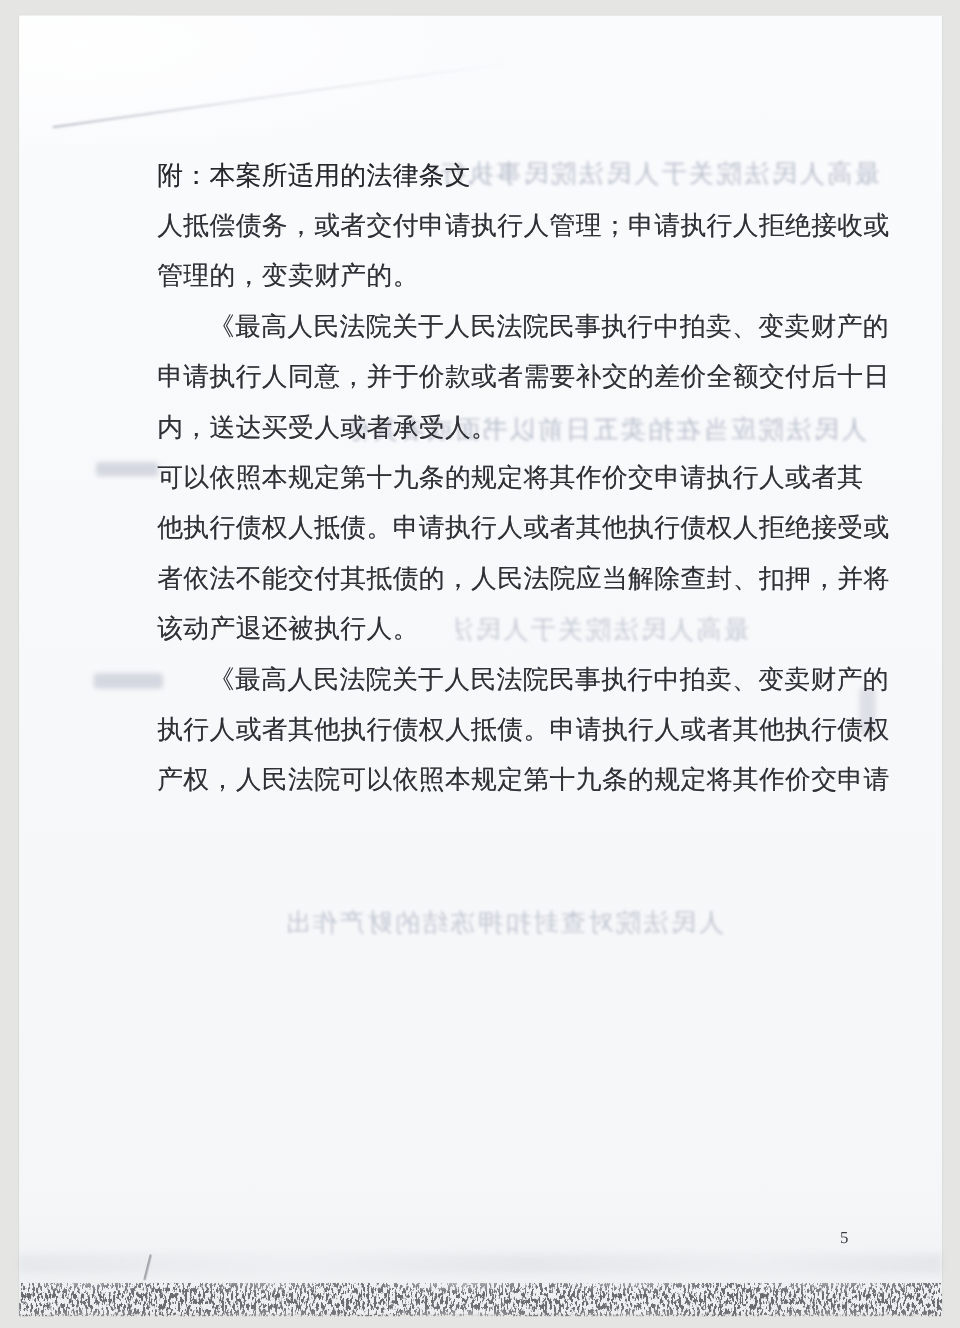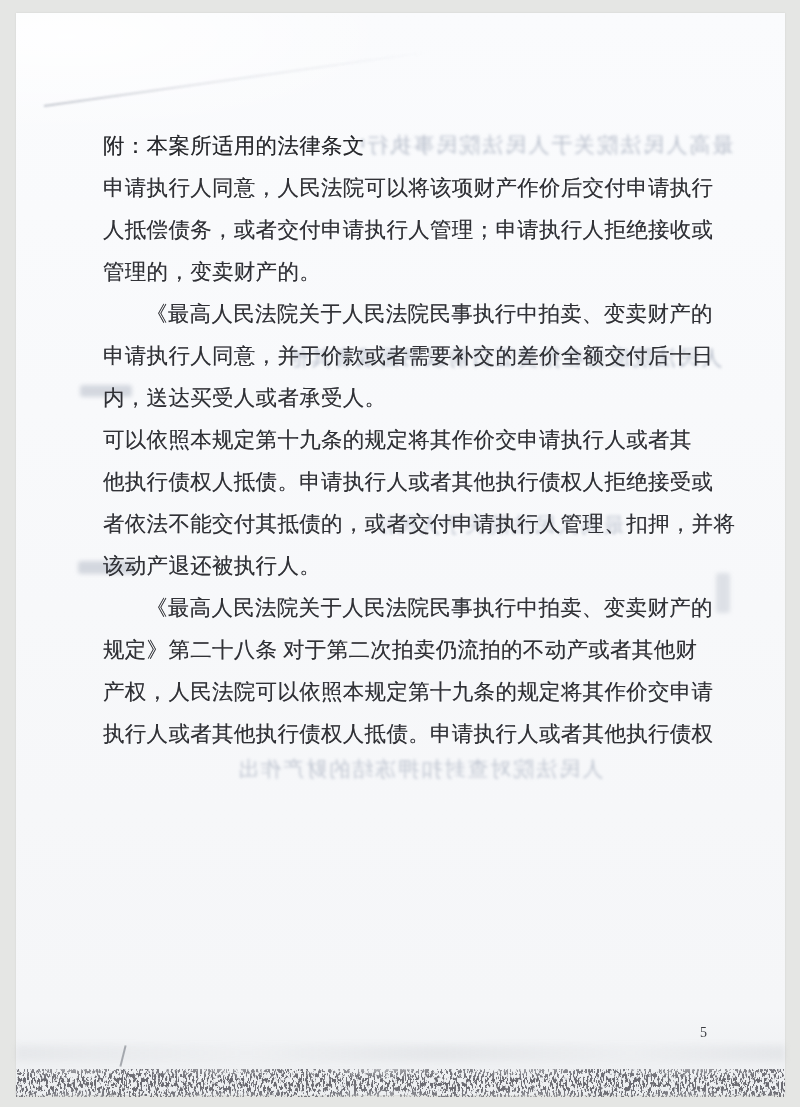--- a/index.html
+++ b/index.html
@@ -25,21 +25,21 @@
     background:linear-gradient(90deg, rgba(150,156,168,0.55), rgba(185,190,200,0.35) 40%, rgba(200,204,214,0.12) 85%, rgba(200,204,214,0));
     transform:rotate(-8deg);transform-origin:left center;
     filter:blur(1px);
   }
   .textblock{
     position:absolute;left:87px;top:112px;width:618px;
     font-size:21.5px;line-height:42px;color:#303136;
     letter-spacing:0.3px;
     text-shadow:0 0 0.4px rgba(48,49,54,0.55);
   }
-  .tline{white-space:nowrap;height:42px;}
+  .tline{white-space:nowrap;height:42px;margin-left:28px;}
   .tline.ind{padding-left:43px;}
   .tline.head{color:#27282c;}
   .ghost{
     position:absolute;
     font-size:21px;color:#a9b1c0;
     transform:scaleX(-1);
     filter:blur(1.4px);
     opacity:0.8;
     white-space:nowrap;overflow:hidden;
     pointer-events:none;
@@ -82,34 +82,32 @@
   <div class="ghost g1">最高人民法院关于人民法院民事执行中查封扣押</div>
   <div class="ghost g2">人民法院应当在拍卖五日前以书面或者其他方式</div>
   <div class="ghost g3">最高人民法院关于人民法</div>
   <div class="ghost g4">人民法院对查封扣押冻结的财产作出</div>
   <div class="smudge sm1"></div>
   <div class="smudge sm2"></div>
   <div class="smudge sm3"></div>
 
   <div class="textblock">
     <div class="tline head">附：本案所适用的法律条文</div>
-    <div class="tline">申请执行人同意，人民法院可以将该项财产作价后交付申请执行</div>
     <div class="tline">人抵偿债务，或者交付申请执行人管理；申请执行人拒绝接收或</div>
     <div class="tline">管理的，变卖财产的。</div>
     <div class="tline ind">《最高人民法院关于人民法院民事执行中拍卖、变卖财产的</div>
     <div class="tline">申请执行人同意，并于价款或者需要补交的差价全额交付后十日</div>
     <div class="tline">内，送达买受人或者承受人。</div>
     <div class="tline">可以依照本规定第十九条的规定将其作价交申请执行人或者其</div>
     <div class="tline">他执行债权人抵债。申请执行人或者其他执行债权人拒绝接受或</div>
-    <div class="tline">者依法不能交付其抵债的，或者交付申请执行人管理、扣押，并将</div>
+    <div class="tline">者依法不能交付其抵债的，人民法院应当解除查封、扣押，并将</div>
     <div class="tline">该动产退还被执行人。</div>
     <div class="tline ind">《最高人民法院关于人民法院民事执行中拍卖、变卖财产的</div>
-    <div class="tline">规定》第二十八条 对于第二次拍卖仍流拍的不动产或者其他财</div>
+    <div class="tline">执行人或者其他执行债权人抵债。申请执行人或者其他执行债权</div>
     <div class="tline">产权，人民法院可以依照本规定第十九条的规定将其作价交申请</div>
-    <div class="tline">执行人或者其他执行债权人抵债。申请执行人或者其他执行债权</div>
   </div>
 
   <div class="pagenum">5</div>
   <div class="penmark"></div>
   <div class="band-smear"></div>
 
   <svg class="noiseband" width="769" height="28" aria-hidden="true">
     <defs>
       <filter id="speck" x="0" y="0" width="100%" height="100%">
         <feTurbulence type="fractalNoise" baseFrequency="0.52 0.22" numOctaves="3" seed="11" result="n"></feTurbulence>

